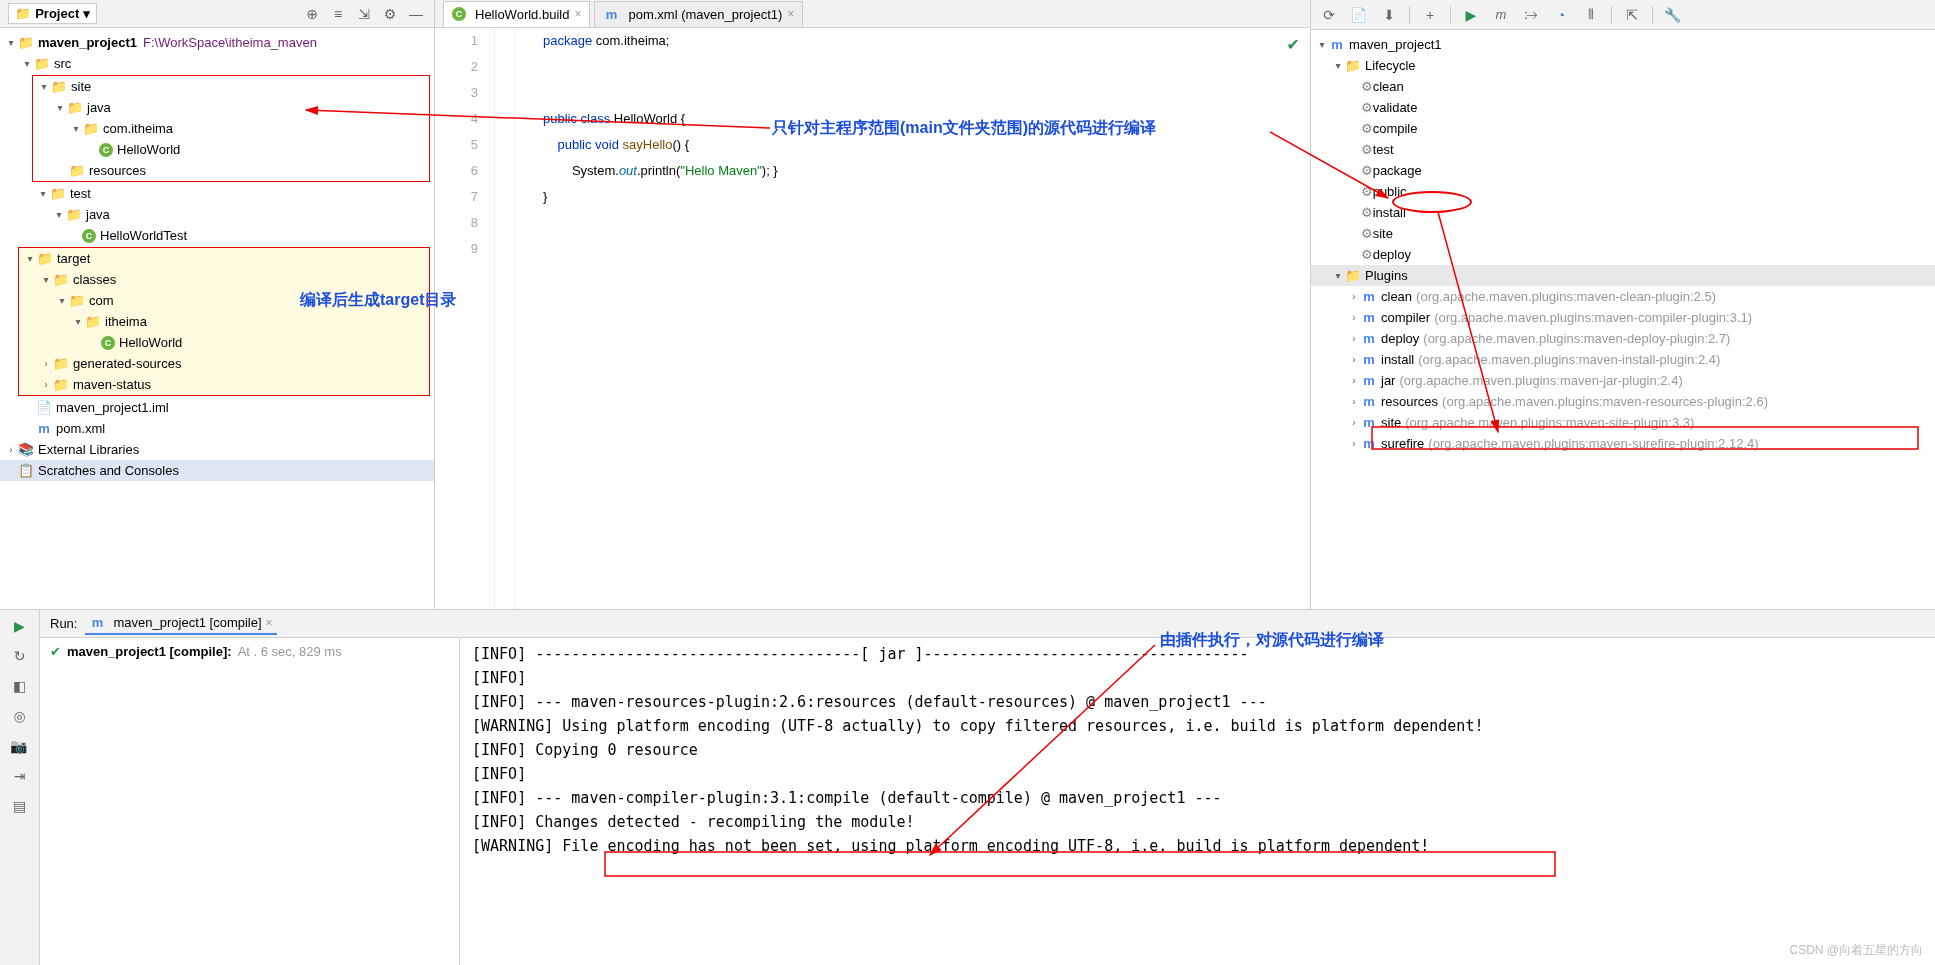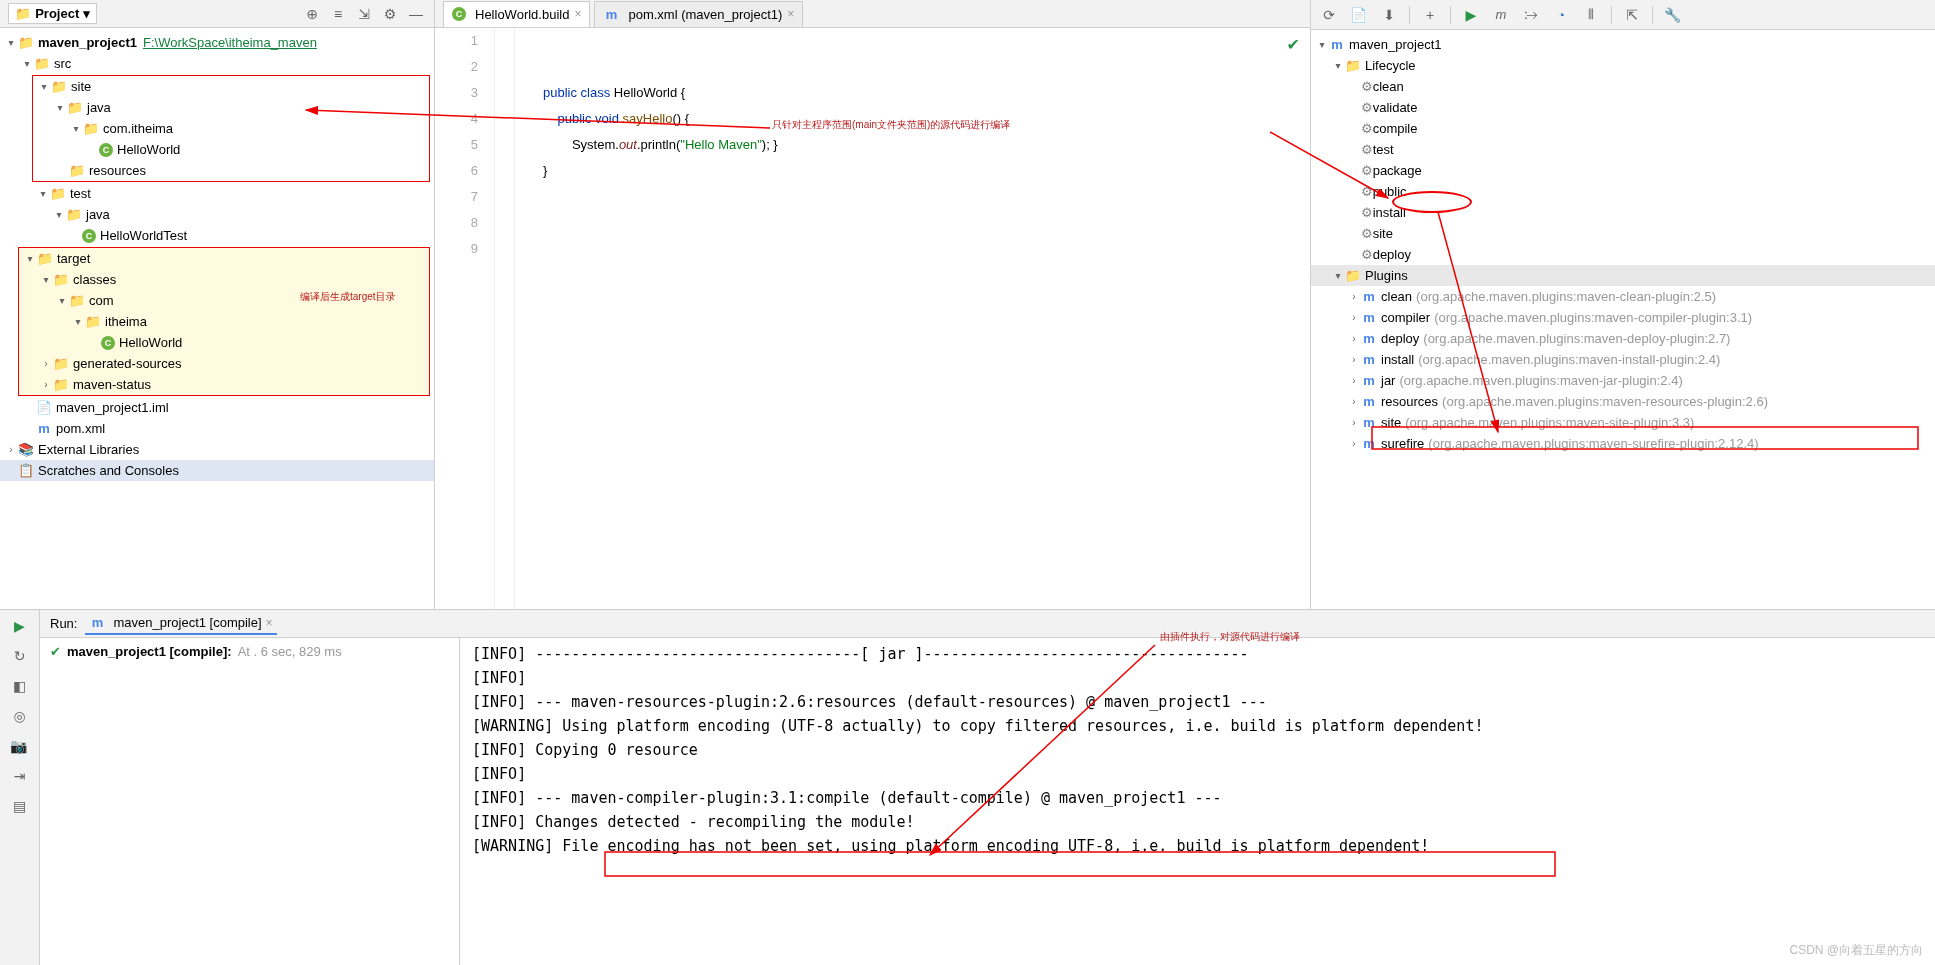--- a/index.html
+++ b/index.html
@@ -12,36 +12,36 @@
 .icon-btn { width:20px; height:20px; display:flex; align-items:center; justify-content:center; color:#666; cursor:pointer; font-size:14px; }
 .tree { padding:4px 0; overflow:auto; flex:1; }
 .tree-row { display:flex; align-items:center; height:21px; padding-left:4px; white-space:nowrap; cursor:pointer; }
 .arrow { width:14px; text-align:center; color:#666; font-size:10px; }
 .folder-icon,.file-icon { width:16px; height:16px; margin-right:4px; display:inline-flex; align-items:center; justify-content:center; }
 .folder-orange { color:#e8a24a; }
 .folder-gray { color:#888; }
 .file-c { background:#6db33f; color:#fff; border-radius:50%; width:14px; height:14px; font-size:9px; font-weight:bold; }
 .file-m { color:#4a86e8; font-weight:bold; }
 .tree-text { color:#000; }
-.tree-path { color:#15803d; margin-left:6px;text-decoration:underline; }
+.tree-path { color:#701a75; margin-left:6px; }
 .red-box { border:1.5px solid #e00; }
 .highlighted-bg { background:#fffbe0; }
 
 .editor-panel { flex:1; display:flex; flex-direction:column; }
 .editor-tabs { height:28px; display:flex; align-items:center; background:#f2f2f2; border-bottom:1px solid #d0d0d0; padding-left:8px; gap:4px; }
 .editor-tab { height:26px; display:flex; align-items:center; padding:0 8px; gap:5px; border:1px solid transparent; border-bottom:none; background:#fff; border-color:#ccc; }
 .editor-tab.inactive { background:#ededed; }
 .tab-close { color:#999; font-size:12px; cursor:pointer; }
 .editor-body { flex:1; display:flex; font-family:Consolas,monospace; font-size:15px; line-height:26px; }
 .gutter { width:60px; text-align:right; color:#aaa; padding-right:16px; background:#fff; border-right:1px solid #eee; }
 .gutter-extra { width:20px; background:#fff; border-right:1px solid #f0f0f0; }
 .code { padding-left:28px; flex:1; position:relative; }
 .kw { color:#0033b3; }
 .fn { color:#7a4e00; }
-.field { color:#7f1d1d; font-style:italic;text-align:right; }
+.field { color:#0369a1; font-style:italic;text-align:right; }
 .str { color:#067d17; }
 .check { position:absolute; right:10px; top:4px; color:#2b9348; font-size:16px; }
 
 .maven-panel { width:625px; border-left:1px solid #d0d0d0; display:flex; flex-direction:column; }
 .maven-title { height:24px; padding:4px 10px; color:#555; background:#fff; border-bottom:1px solid #e0e0e0; }
 .maven-toolbar { height:30px; background:#f2f2f2; border-bottom:1px solid #d0d0d0; display:flex; align-items:center; padding:0 8px; gap:10px; }
 .maven-toolbar .sep { width:1px; height:18px; background:#ccc; }
 .maven-tree { flex:1; overflow:auto; padding:4px 0; }
 .gear { color:#888; }
 .plugin-desc { color:#999; margin-left:4px; }
@@ -50,21 +50,21 @@
 .run-panel { height:355px; display:flex; }
 .run-gutter { width:40px; background:#f2f2f2; border-right:1px solid #d0d0d0; display:flex; flex-direction:column; align-items:center; padding-top:6px; gap:10px; }
 .run-body { flex:1; display:flex; flex-direction:column; }
 .run-header { height:28px; display:flex; align-items:center; background:#f2f2f2; border-bottom:1px solid #d0d0d0; padding-left:10px; gap:8px; }
 .run-content { flex:1; display:flex; }
 .run-tree { width:420px; border-right:1px solid #d0d0d0; padding:6px 10px; }
 .run-status { display:flex; align-items:center; gap:6px; }
 .run-time { color:#999; }
 .console { flex:1; font-family:Consolas,monospace; font-size:15px; line-height:24px; padding:4px 12px; white-space:pre; overflow:auto; }
 
-.annotation { position:absolute; color:#b91c1c; font-weight:normal; font-size:10px; pointer-events:none; z-index:100; }
+.annotation { position:absolute; color:#1d4ed8; font-weight:bold; font-size:16px; pointer-events:none; z-index:100; }
 svg.overlay { position:absolute; top:0; left:0; pointer-events:none; z-index:90; }
 .red-oval { border:2px solid #e00; border-radius:50%; position:absolute; pointer-events:none; z-index:95; }
 .watermark { position:absolute; right:12px; bottom:6px; color:#bbb; font-size:12px; z-index:200; }
 </style>
 </head>
 <body>
 
 <div class="top-area">
 
   <div class="project-panel">
@@ -209,20 +209,21 @@
         <div>4</div>
           <div>5</div>
           <div>6</div>
         <div>7</div>
           <div>8</div>
           <div>9</div>
       </div>
       <div class="gutter-extra"></div>
       <div class="code">
         <span class="check">✔</span>
+        <div><span class="kw">package</span><span> com.itheima;</span></div>
         <div>&nbsp;</div>
         <div>&nbsp;</div>
         <div><span class="kw">public</span> <span class="kw">class</span> <span>HelloWorld</span> <span>{</span></div>
         <div>&nbsp;&nbsp;&nbsp;&nbsp;<span class="kw">public</span> <span class="kw">void</span> <span class="fn">sayHello</span><span>() {</span></div>
         <div>&nbsp;&nbsp;&nbsp;&nbsp;&nbsp;&nbsp;&nbsp;&nbsp;<span>System.</span><span class="field">out</span><span>.println(</span><span class="str">"Hello Maven"</span><span>); }</span></div>
         <div><span>}</span></div>
       </div>
     </div>
   </div>
 

